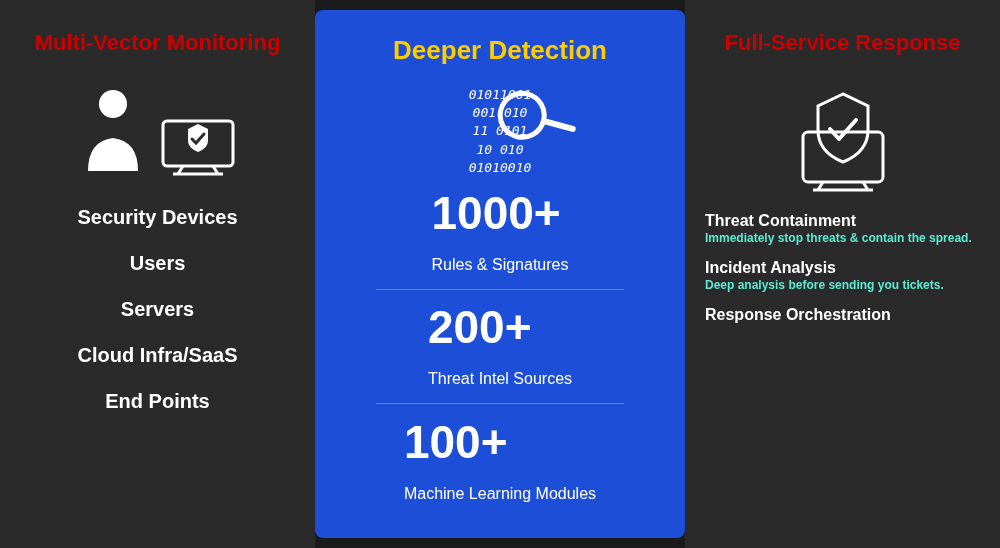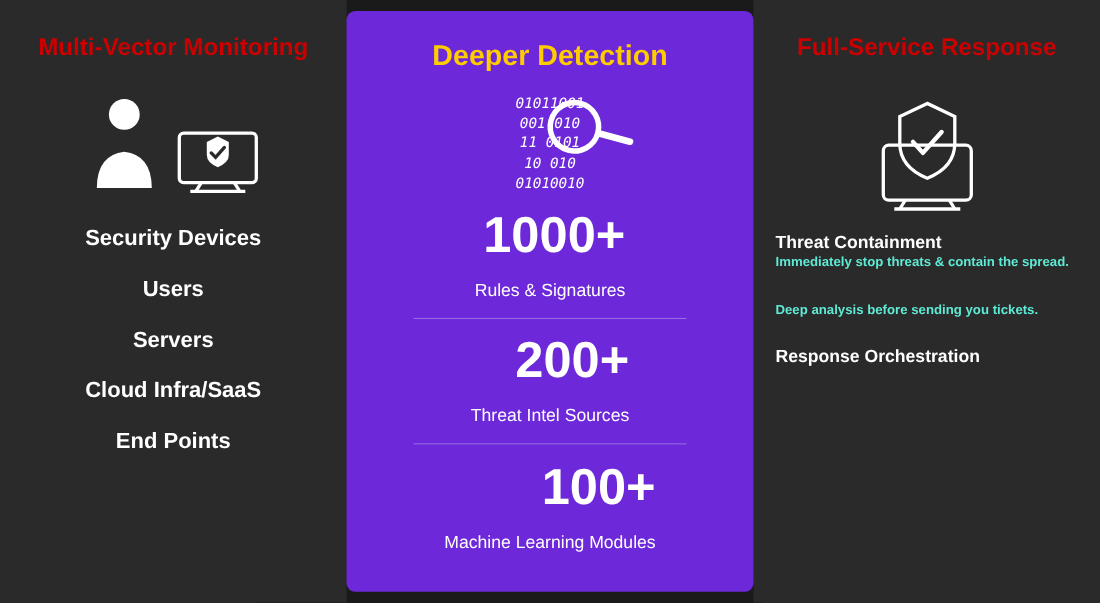--- a/index.html
+++ b/index.html
@@ -61,21 +61,21 @@
     .left-panel .list-item {
       font-size: 20px;
       font-weight: bold;
       color: white;
       text-align: center;
     }
 
     
     .middle-panel {
       width: 370px;
-      background: #6d28d9;
+      background: #1d4ed8;
       color: white;
       justify-content: flex-start;
       align-items: center;
       border-radius: 8px;
       padding: 25px 30px;
       margin: 10px 0;
       position: relative;
       z-index: 2;
     }
 
@@ -117,21 +117,21 @@
     .magnifier {
       position: absolute;
       bottom: 0;
       right: 5px;
       font-size: 55px;
       color: white;
       transform: rotate(-30deg);
     }
 
     .stat-block {
-      text-align: right;
+      text-align: left;
       margin: 10px 0;
     }
 
     .stat-number {
       font-size: 46px;
       font-weight: 900;
       color: white;
       line-height: 1;
     }
 
@@ -172,21 +172,21 @@
     .right-panel .shield-icon {
       margin-bottom: 20px;
       display: flex;
       align-items: center;
       justify-content: center;
     }
 
     .response-items {
       display: flex;
       flex-direction: column;
-      gap: 26px;
+      gap: 12px;
       width: 100%;
     }
 
     .response-item .item-title {
       font-size: 16px;
       font-weight: bold;
       color: white;
     }
 
     .response-item .item-desc {
@@ -294,19 +294,20 @@
       <polyline points="37,37 46,47 63,28" fill="none" stroke="white" stroke-width="4" stroke-linecap="round" stroke-linejoin="round"></polyline>
     </svg>
   </div>
 
   <div class="response-items">
     <div class="response-item">
       <div class="item-title">Threat Containment</div>
       <div class="item-desc">Immediately stop threats &amp; contain the spread.</div>
     </div>
     <div class="response-item">
+      <div class="item-title">Incident Analysis</div>
       <div class="item-desc">Deep analysis before sending you tickets.</div>
     </div>
     <div class="response-item">
       <div class="item-title">Response Orchestration</div>
     </div>
   </div>
 </div>
 
 </body></html>

